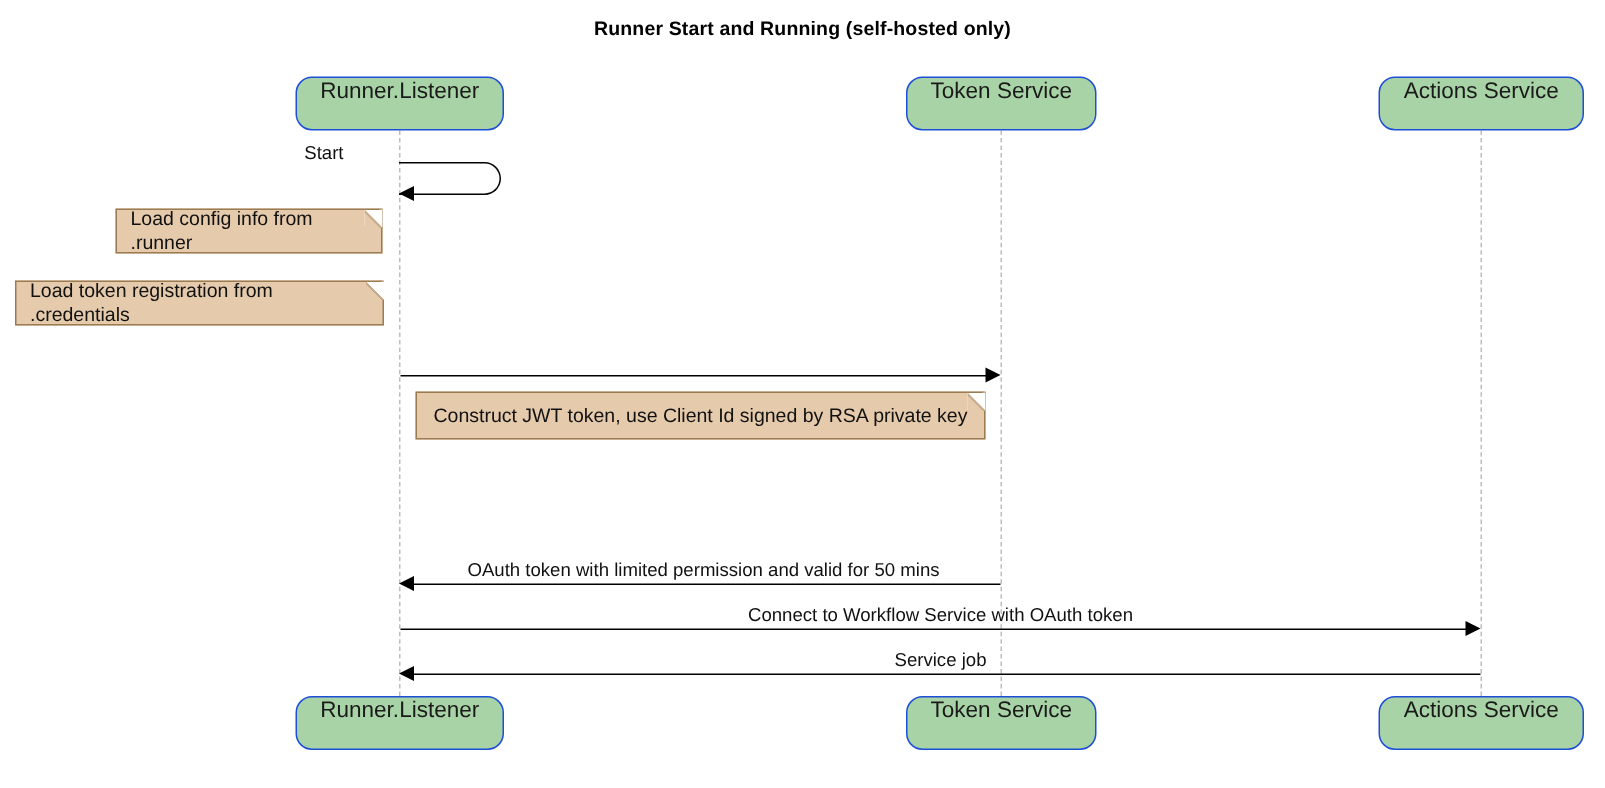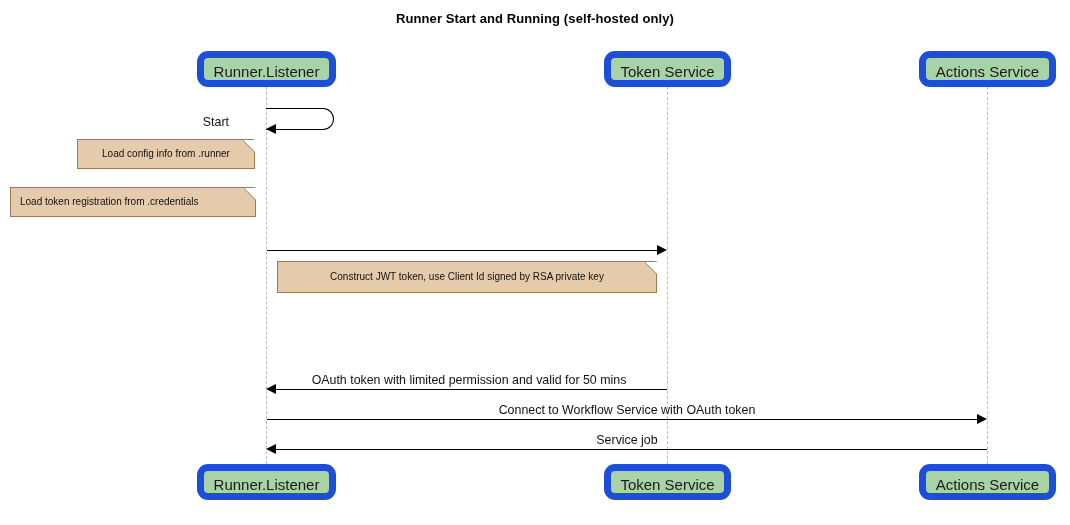--- a/index.html
+++ b/index.html
@@ -26,25 +26,25 @@
   .lifeline{
     position:absolute;
     width:0;
     border-left:1px dashed #bdbdbd;
   }
 
   
   .participant{
     position:absolute;
     background:#a8d3a6;
-    border:7px solid #1d4ed8;
+    border:1px solid #1d4ed8;
     border-radius:11px;
     height:36px;
     display:flex;
-    align-items:flex-end;
+    align-items:flex-start;
     justify-content:center;
     box-sizing:border-box;
   }
   .participant span{
     font-size:15px;
     color:#1a1a1a;
     white-space:nowrap;
   }
 
   
@@ -69,21 +69,21 @@
     position:absolute;
     top:0;right:0;
     width:12px;height:12px;
     border-top:1px solid #9a7b52;
     border-right:1px solid #9a7b52;
     box-sizing:border-box;
     clip-path:polygon(100% 0,100% 100%,0 0);
     opacity:0;
   }
   .note .ntext{
-    font-size:10px;
+    font-size:13px;
     color:#111;
     line-height:16px;
     padding:0 9px;
     white-space:pre-line;
   }
 
   
   .msg-line{
     position:absolute;
     height:0;
@@ -137,21 +137,21 @@
   <div class="participant" style="left:197px;top:464px;width:139px;">
     <span>Runner.Listener</span>
   </div>
   <div class="participant" style="left:604px;top:464px;width:127px;">
     <span>Token Service</span>
   </div>
   <div class="participant" style="left:919px;top:464px;width:137px;">
     <span>Actions Service</span>
   </div>
 
-  <div class="msg-label" style="left:229px;top:115px;transform:translateX(-100%);">Start</div>
+  <div class="msg-label" style="left:229px;top:95px;transform:translateX(-100%);">Start</div>
   <div class="selfloop" style="left:266px;top:108px;width:68px;height:22px;"></div>
   <div class="arrow-l" style="left:266px;top:124px;"></div>
 
   <div class="msg-line" style="left:267px;top:250px;width:391px;"></div>
   <div class="arrow-r" style="left:657px;top:245px;"></div>
 
   <div class="msg-label" style="left:469px;top:373px;transform:translateX(-50%);">OAuth token with limited permission and valid for 50 mins</div>
   <div class="msg-line" style="left:276px;top:389px;width:391px;"></div>
   <div class="arrow-l" style="left:266px;top:384px;"></div>
 

